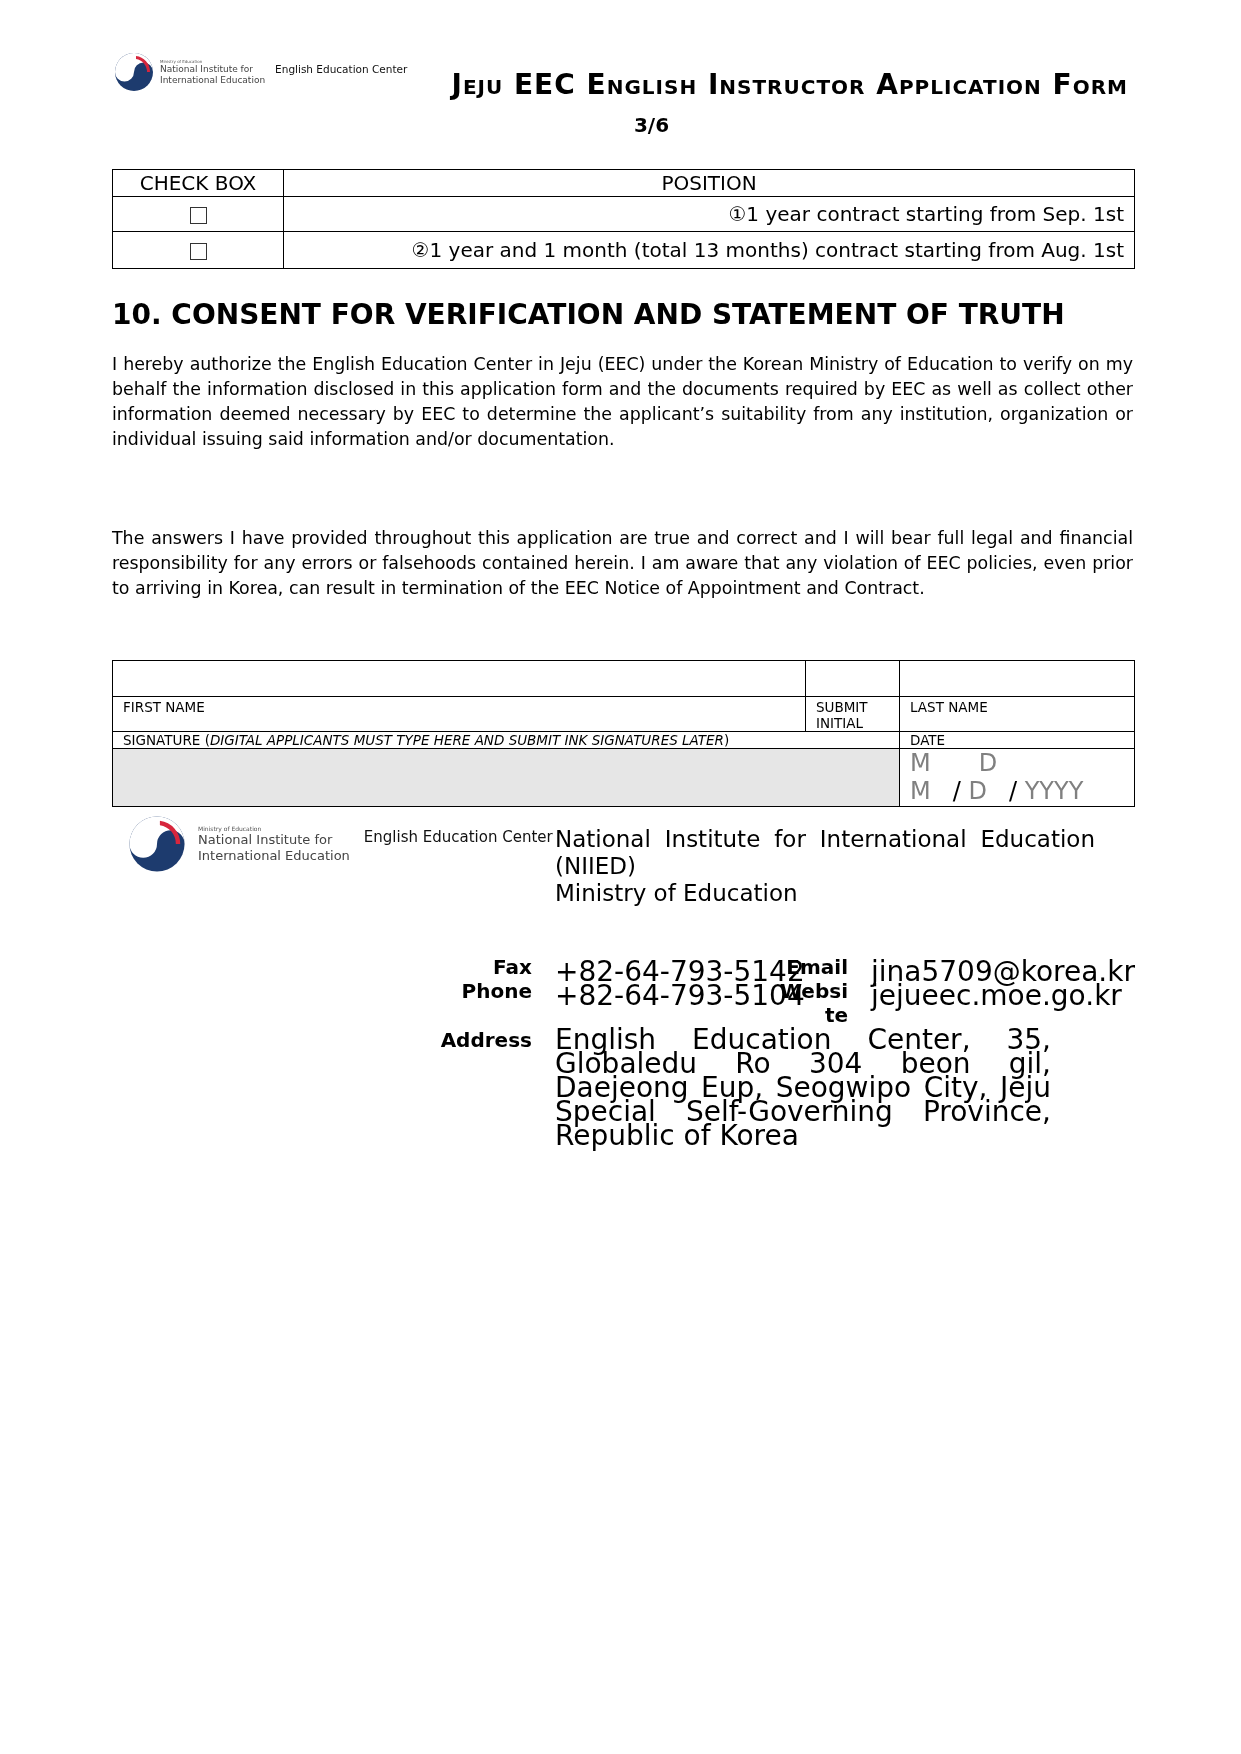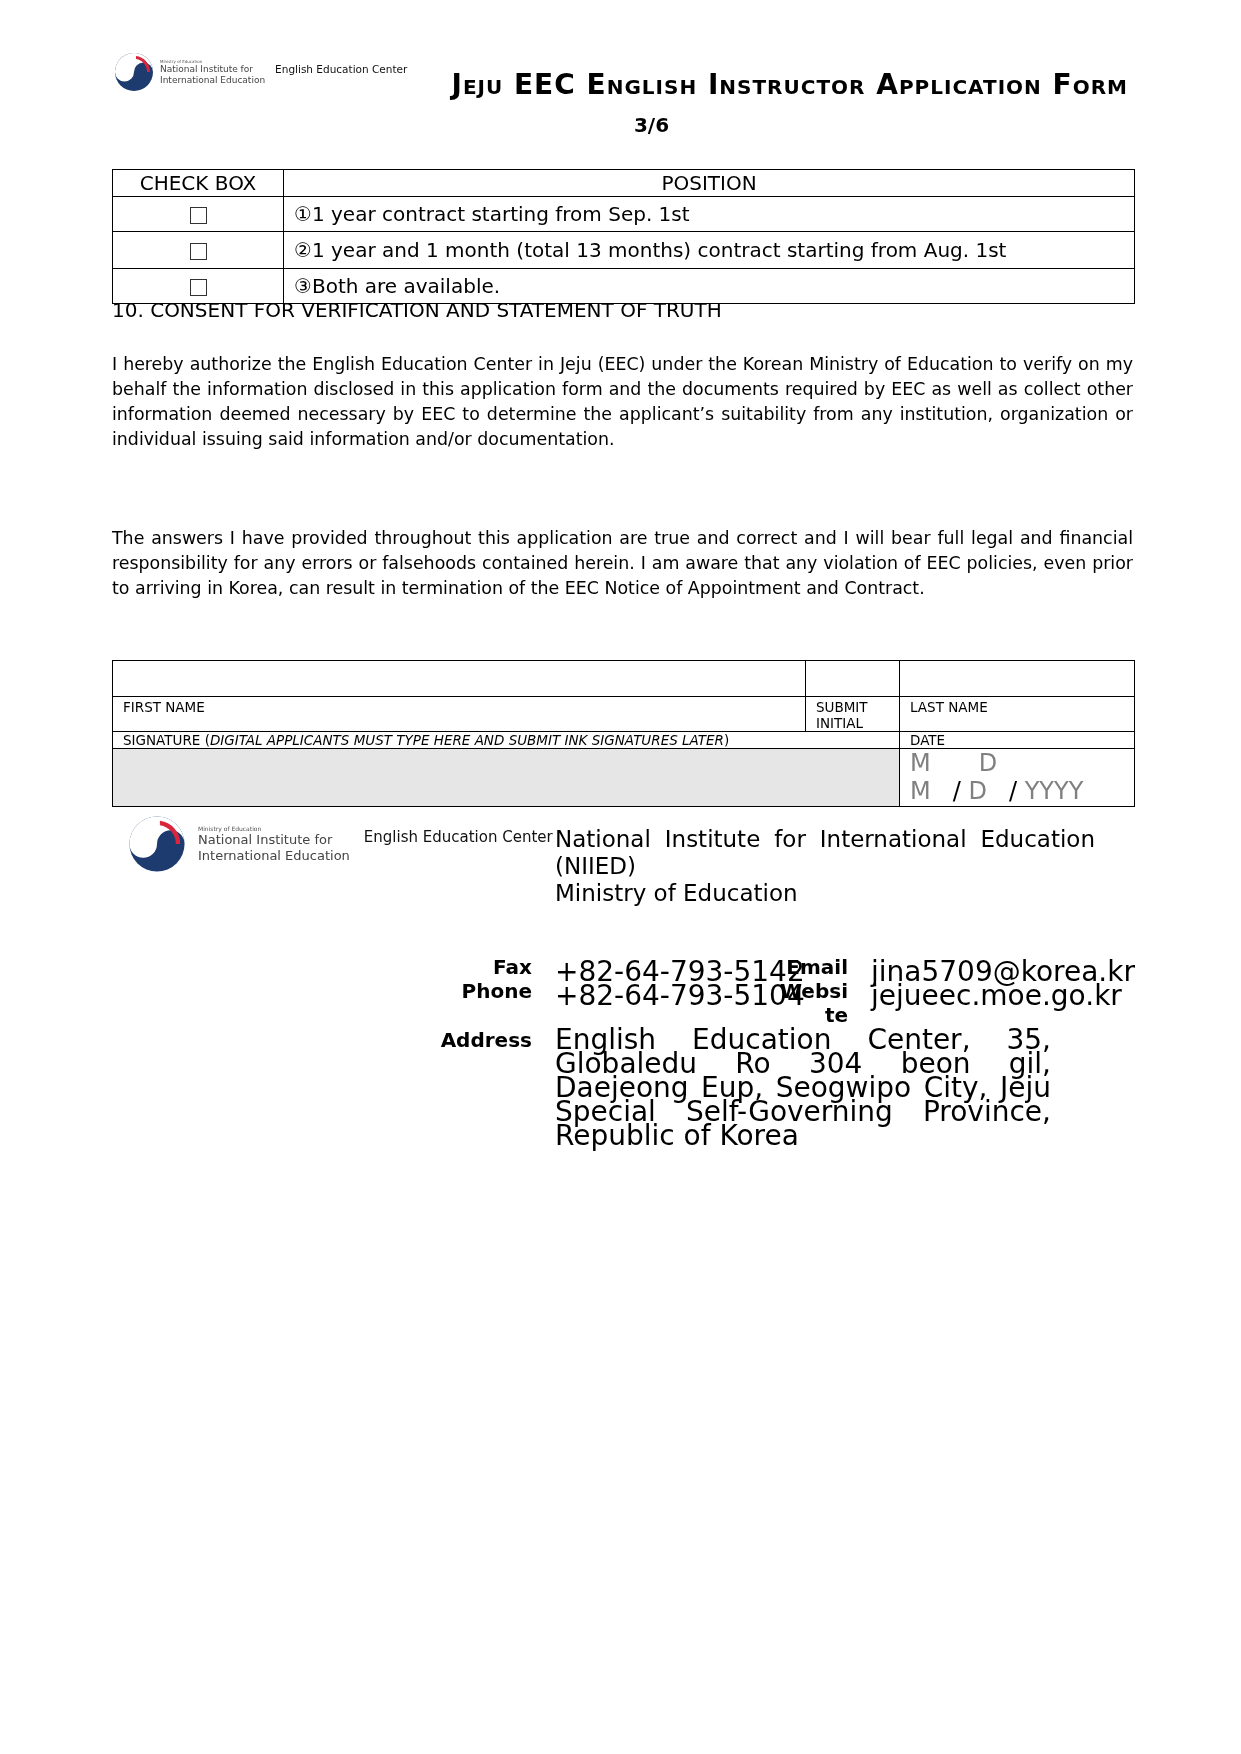--- a/index.html
+++ b/index.html
@@ -11,25 +11,25 @@
   .emblem { position: relative; border-radius: 50%; overflow: hidden; }
   .logo-text { display: flex; flex-direction: column; margin-left: 6px; color: #333; }
   .logo-text .tiny { font-size: 4px; color: #555; }
   .logo-text .nie { font-size: 9px; line-height: 11px; color: #444; }
   .logo-eec { color: #111; }
 
   .form-title { font-family: "DejaVu Sans", sans-serif; font-weight: bold; font-size: 28px; letter-spacing: 1px; font-variant: small-caps; white-space: nowrap; }
   .page-num { font-weight: bold; font-size: 20px; }
 
   table.pos { border-collapse: collapse; font-size: 20px; }
-  table.pos td { border: 1px solid #000; padding: 0 10px; height: 34px; }
+  table.pos td { border: 1px solid #000; padding: 0 10px; height: 34px; text-align: right; }
   table.pos td.cb { text-align: center; width: 170px; padding: 0; }
   .cbox { display: inline-block; width: 15px; height: 15px; border: 1.5px solid #333; background: #fff; vertical-align: middle; }
 
-  .section-h { font-weight: normal; font-size: 20px; white-space: nowrap; }
+  .section-h { font-weight: bold; font-size: 28px; white-space: nowrap; }
   .para { font-size: 17.4px; line-height: 25px; text-align: justify; width: 1021px; }
 
   table.sig { border-collapse: collapse; }
   table.sig td { border: 1px solid #000; padding: 0 10px; vertical-align: top; font-size: 13.5px; }
   .gray { background: #e6e6e6; }
   .date-ph { color: #808080; font-size: 24px; line-height: 28px; }
   .slash { color: #000; }
 
   .eec-h { font-weight: bold; font-size: 23px; }
   .eec-sub { font-size: 23px; line-height: 27px; text-align: justify; }
@@ -65,24 +65,20 @@
     <td class="cb" style="height:26px;">CHECK BOX</td>
     <td style="height:26px; text-align:center;">POSITION</td>
   </tr>
   <tr>
     <td class="cb"><span class="cbox"></span></td>
     <td>①1 year contract starting from Sep. 1st</td>
   </tr>
   <tr>
     <td class="cb" style="height:36px;"><span class="cbox"></span></td>
     <td style="height:36px;">②1 year and 1 month (total 13 months) contract starting from Aug. 1st</td>
-  </tr>
-  <tr>
-    <td class="cb"><span class="cbox"></span></td>
-    <td>③Both are available.</td>
   </tr>
 </tbody>
   </table>
 
 <div class="abs section-h" style="left:112px; top:298px;">10. CONSENT FOR VERIFICATION AND STATEMENT OF TRUTH</div>
 
 <div class="abs para" style="left:112px; top:352px;">I hereby authorize the English Education Center in Jeju (EEC) under the Korean Ministry of Education to verify on my behalf the information disclosed in this application form and the documents required by EEC as well as collect other information deemed necessary by EEC to determine the applicant’s suitability from any institution, organization or individual issuing said information and/or documentation.</div>
 <div class="abs para" style="left:112px; top:526px;">The answers I have provided throughout this application are true and correct and I will bear full legal and financial responsibility for any errors or falsehoods contained herein. I am aware that any violation of EEC policies, even prior to arriving in Korea, can result in termination of the EEC Notice of Appointment and Contract.</div>
 
 <table class="abs sig" style="left:112px; top:660px; width:1023px;">

